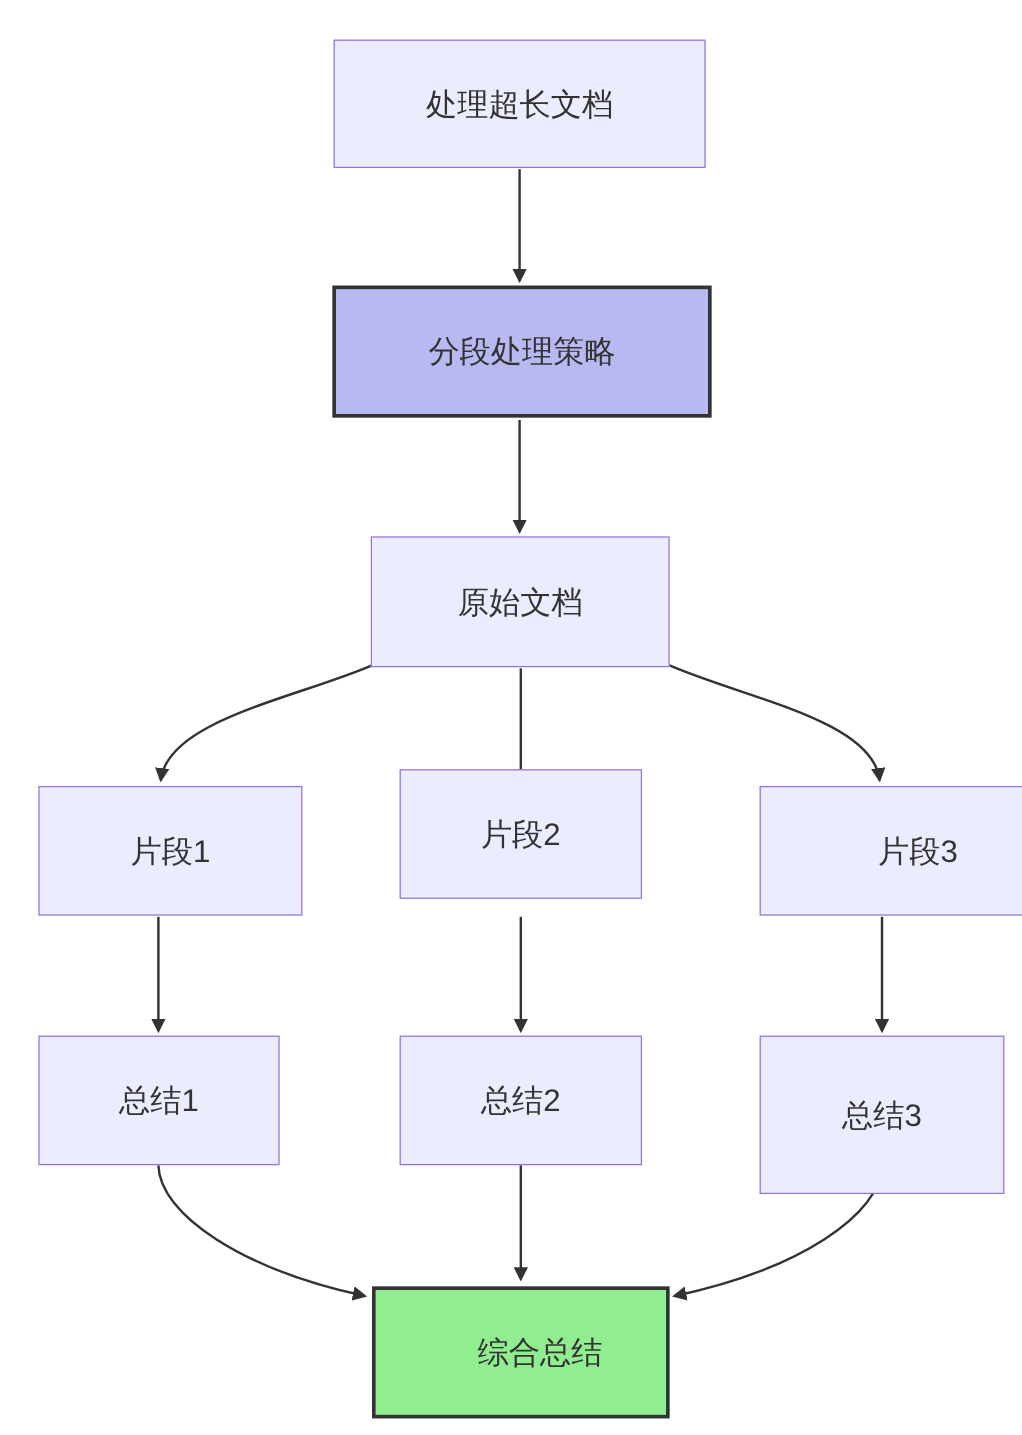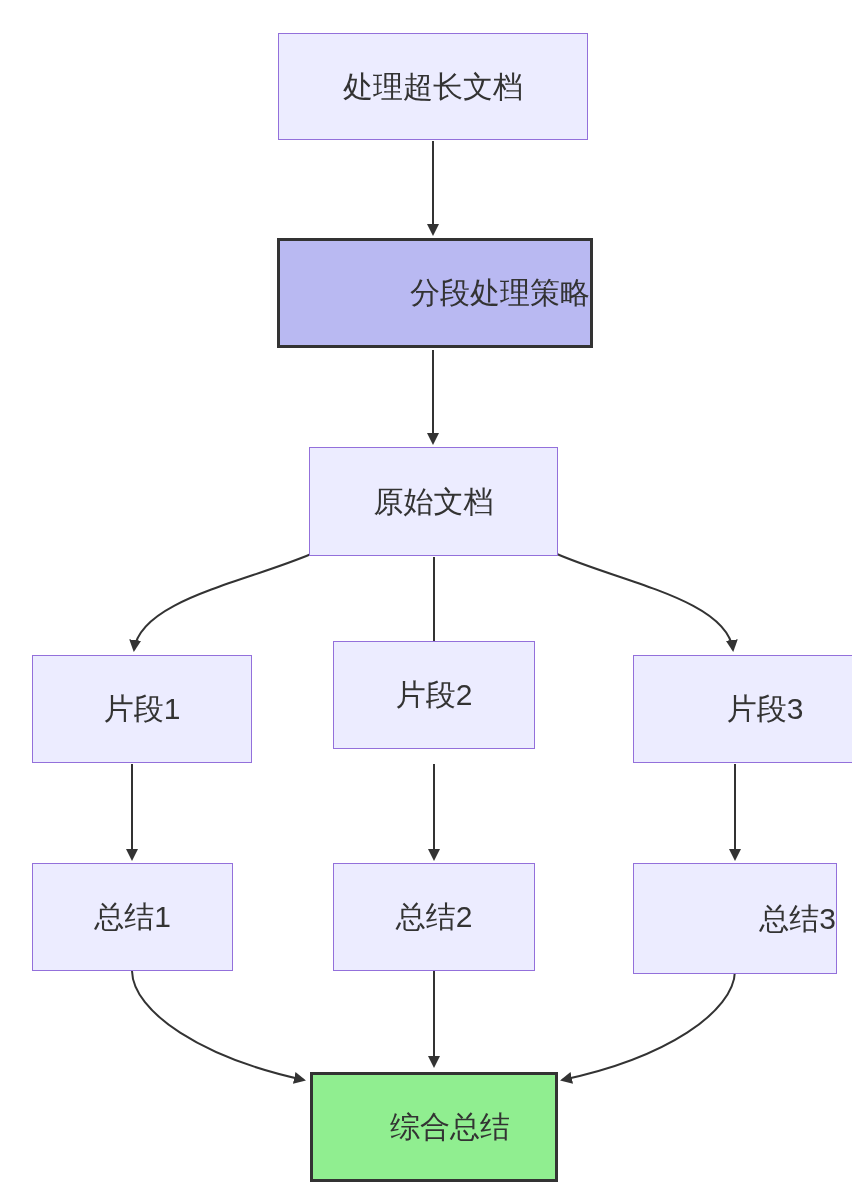--- a/index.html
+++ b/index.html
@@ -29,43 +29,42 @@
   }
   .node {
     position: absolute;
     display: flex;
     align-items: center;
     justify-content: center;
     box-sizing: border-box;
     background: var(--node-fill, #ECECFF);
     border: 1.5px solid var(--node-border, #9370DB);
     color: var(--text, #333333);
-    font-size: 30px;
+    font-size: 26px;
     line-height: 1;
     white-space: nowrap;
   }
   .node.emphasis {
     background: var(--emphasis-fill, #B9B9F2);
     border: 3.5px solid var(--emphasis-border, #333333);
-    justify-content: flex-end;
   }
   .node.success {
     background: var(--success-fill, #90EE90);
     border: 3.5px solid var(--success-border, #333333);
   }
   
   #node-a { left: 278px; top: 33px;  width: 310px; height: 107px; }
   #node-b { left: 277px; top: 238px; width: 316px; height: 110px; }
   #node-c { left: 309px; top: 447px; width: 249px; height: 109px; }
   #node-d { left: 32px;  top: 655px; width: 220px; height: 108px; }
   #node-e { left: 333px; top: 641px; width: 202px; height: 108px; }
   #node-f { left: 633px; top: 655px; width: 228px; height: 108px; padding-left: 36px; }
   #node-g { left: 32px;  top: 863px; width: 201px; height: 108px; }
   #node-h { left: 333px; top: 863px; width: 202px; height: 108px; }
-  #node-i { left: 633px; top: 863px; width: 204px; height: 111px; justify-content: flex-end; }
+  #node-i { left: 633px; top: 863px; width: 204px; height: 132px; }
   #node-j { left: 310px; top: 1072px; width: 248px; height: 110px; padding-left: 32px; }
 </style>
 </head>
 <body>
 
 <div class="canvas">
 
   <svg class="edges" viewBox="0 0 852 1196" xmlns="http://www.w3.org/2000/svg">
     <defs>
       <marker id="arrowhead" markerUnits="userSpaceOnUse" markerWidth="12" markerHeight="12" viewBox="0 0 12 12" refX="10" refY="6" orient="auto">

